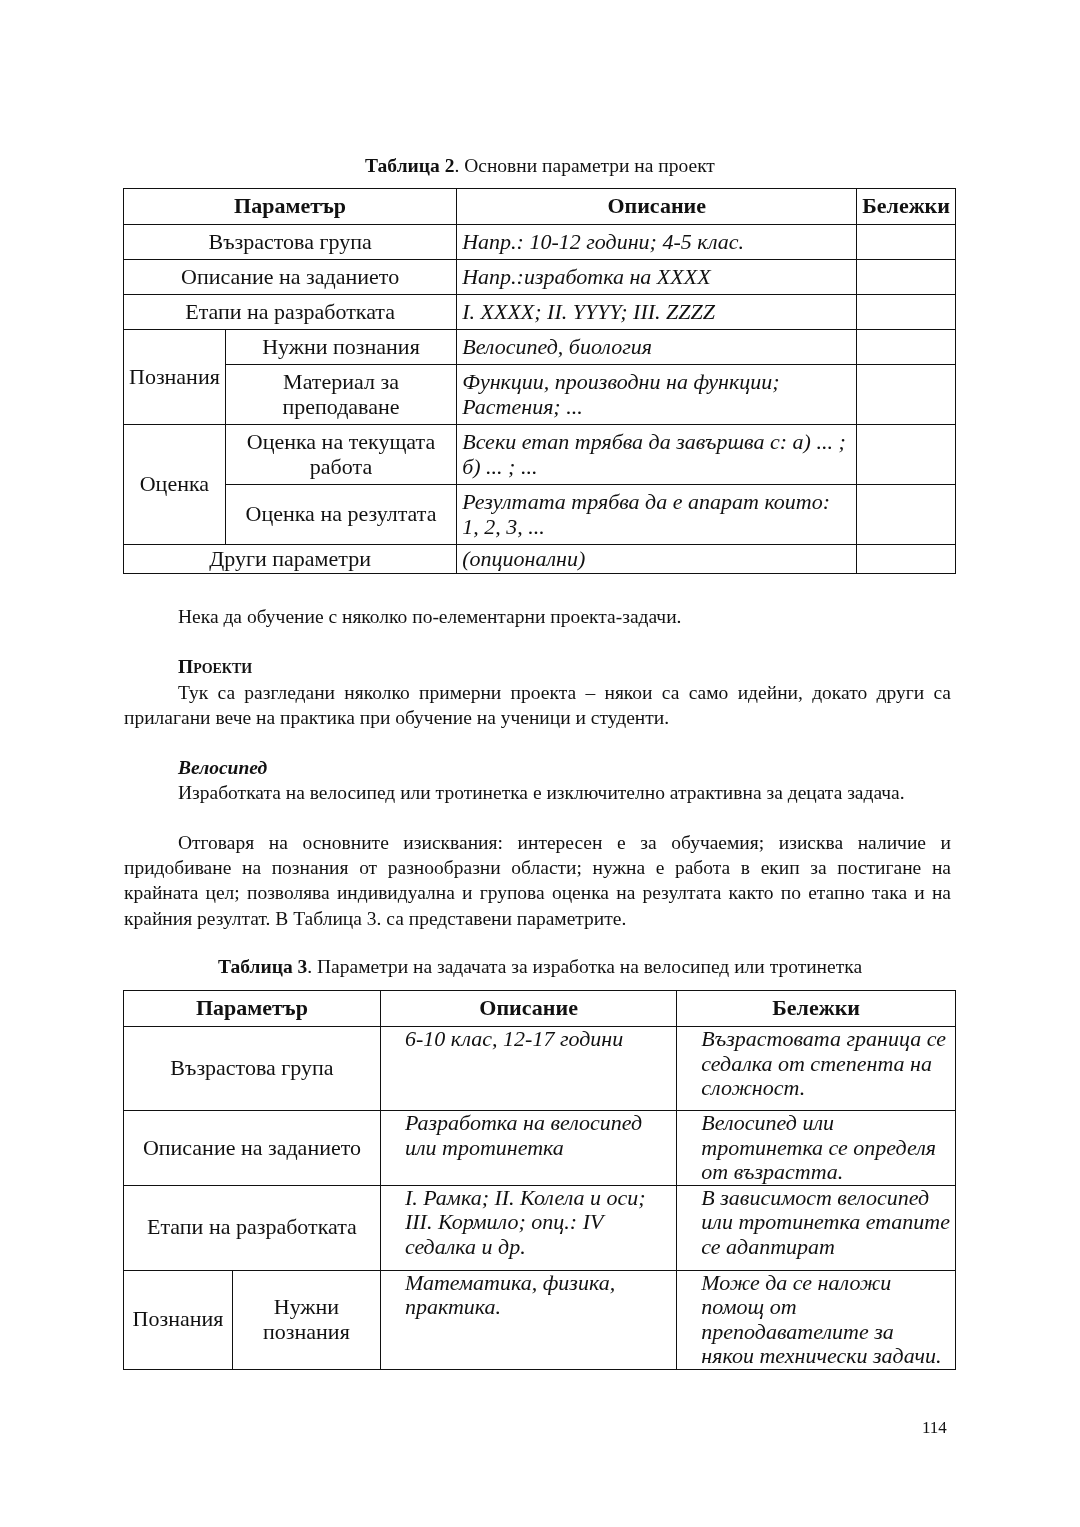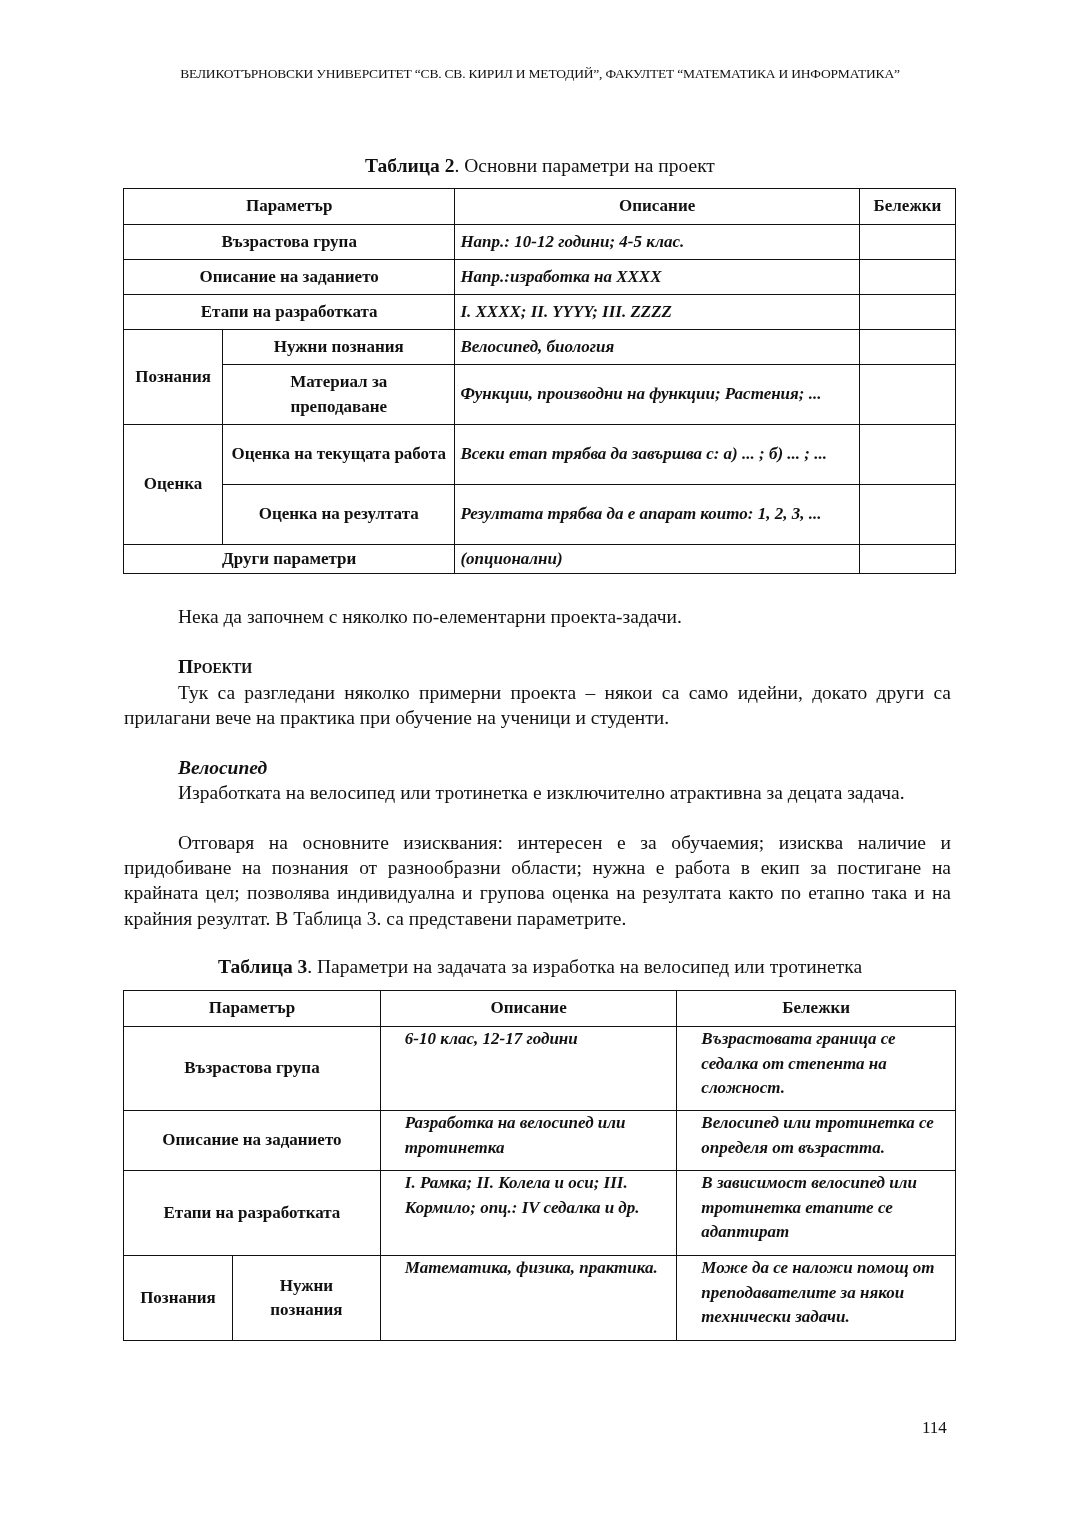--- a/index.html
+++ b/index.html
@@ -11,43 +11,42 @@
       position: absolute; top: 62px; left: 0; width: 1080px; text-align: center;
       font-size: 13.5px; line-height: 24px; letter-spacing: -0.2px;
     }
     .caption {
       position: absolute; left: 0; width: 1080px; text-align: center;
       font-size: 19.5px; line-height: 24px;
     }
     .caption b { font-weight: bold; }
     table {
       position: absolute; left: 123px; border-collapse: collapse;
-      font-size: 17px; line-height: 24.5px;
+      font-size: 22px; line-height: 24.5px;
     }
     td, th {
-      border: 1.3px solid #111; padding: 0 5px; vertical-align: middle; font-weight: bold;
+      border: 1.3px solid #111; padding: 0 5px; vertical-align: middle;
     }
     th { font-weight: bold; text-align: center; }
     td.c { text-align: center; }
     td.d { text-align: left; font-style: italic; }
     td.top { vertical-align: top; padding-left: 24px; }
     .para {
       position: absolute; left: 124px; width: 827px;
       font-size: 19.5px; line-height: 25.2px; text-align: justify;
     }
     .indent { text-indent: 54px; }
     .sc { font-weight: bold; font-variant: small-caps; }
     .bi { font-weight: bold; font-style: italic; }
     .pageno { position: absolute; top: 1418px; left: 922px; font-size: 17px; }
   </style>
 </head>
 <body>
 
 <div class="header">
-  <div>ВЕЛИКОТЪРНОВСКИ УНИВЕРСИТЕТ “СВ. СВ. КИРИЛ И МЕТОДИЙ”, ФАКУЛТЕТ “МАТЕМАТИКА И ИНФОРМАТИКА”</div>
 </div>
 
 <div class="caption" style="top:154px;">
   <b>Таблица 2</b><span>. Основни параметри на проект</span>
 </div>
 
 <table style="top:188px; width:833px;">
   <colgroup>
     <col style="width:99px">
       <col style="width:232px">
@@ -98,21 +97,21 @@
     <td></td>
   </tr>
   <tr style="height:29px">
     <td class="c" colspan="2">Други параметри</td>
     <td class="d">(опционални)</td>
     <td></td>
   </tr>
 </tbody>
   </table>
 
-<div class="para indent" style="top:604px;">Нека да започнем с няколко по-елементарни проекта-задачи.</div>
+<div class="para indent" style="top:604px;">Нека да обучение с няколко по-елементарни проекта-задачи.</div>
 
 <div class="para indent sc" style="top:654px;">Проекти</div>
 <div class="para indent" style="top:680px;">Тук са разгледани няколко примерни проекта – някои са само идейни, докато други са прилагани вече на практика при обучение на ученици и студенти.</div>
 
 <div class="para indent bi" style="top:755px;">Велосипед</div>
 <div class="para indent" style="top:780px;">Изработката на велосипед или тротинетка е изключително атрактивна за децата задача.</div>
 <div class="para indent" style="top:830px;">Отговаря на основните изисквания: интересен е за обучаемия; изисква наличие и придобиване на познания от разнообразни области; нужна е работа в екип за постигане на крайната цел; позволява индивидуална и групова оценка на резултата както по етапно така и на крайния резултат. В Таблица 3. са представени параметрите.</div>
 
 <div class="caption" style="top:955px;font-family:Liberation Serif, serif;">
   <b>Таблица 3</b><span>. Параметри на задачата за изработка на велосипед или тротинетка</span>

